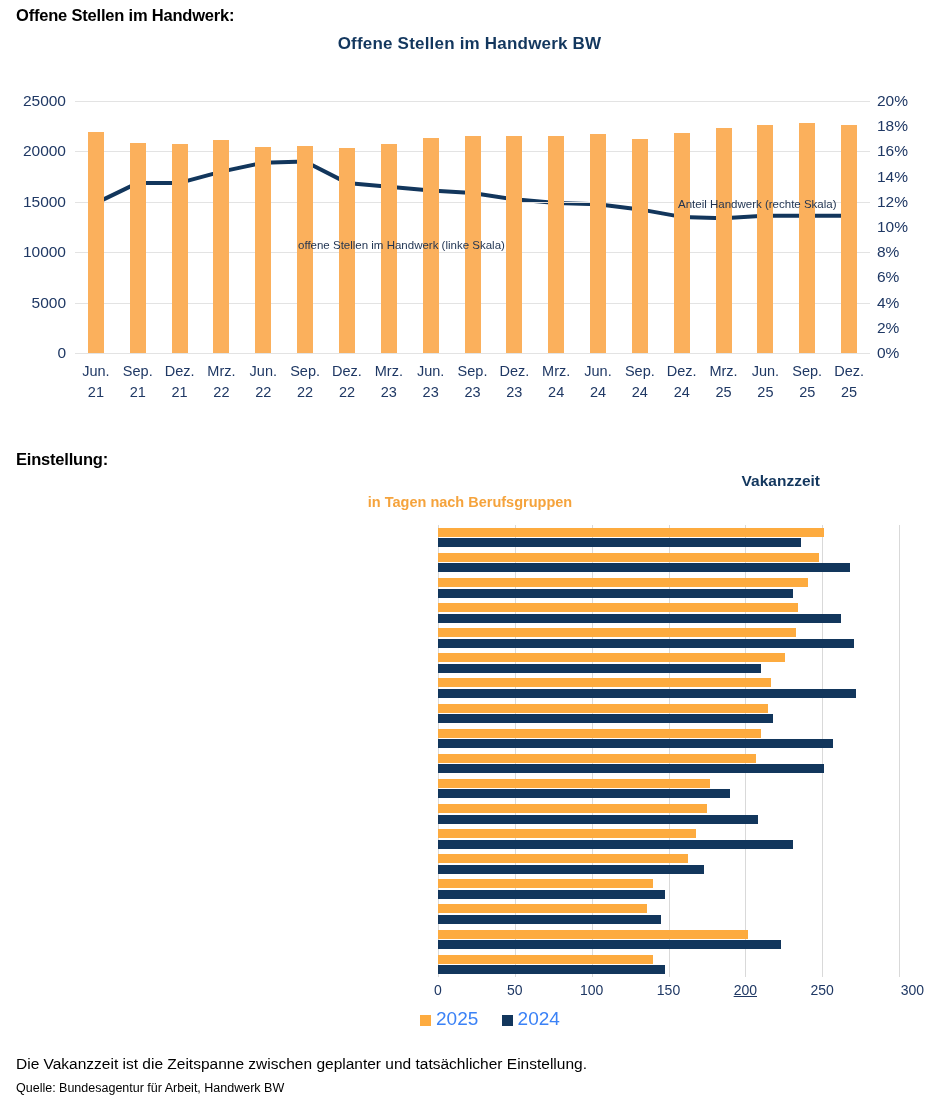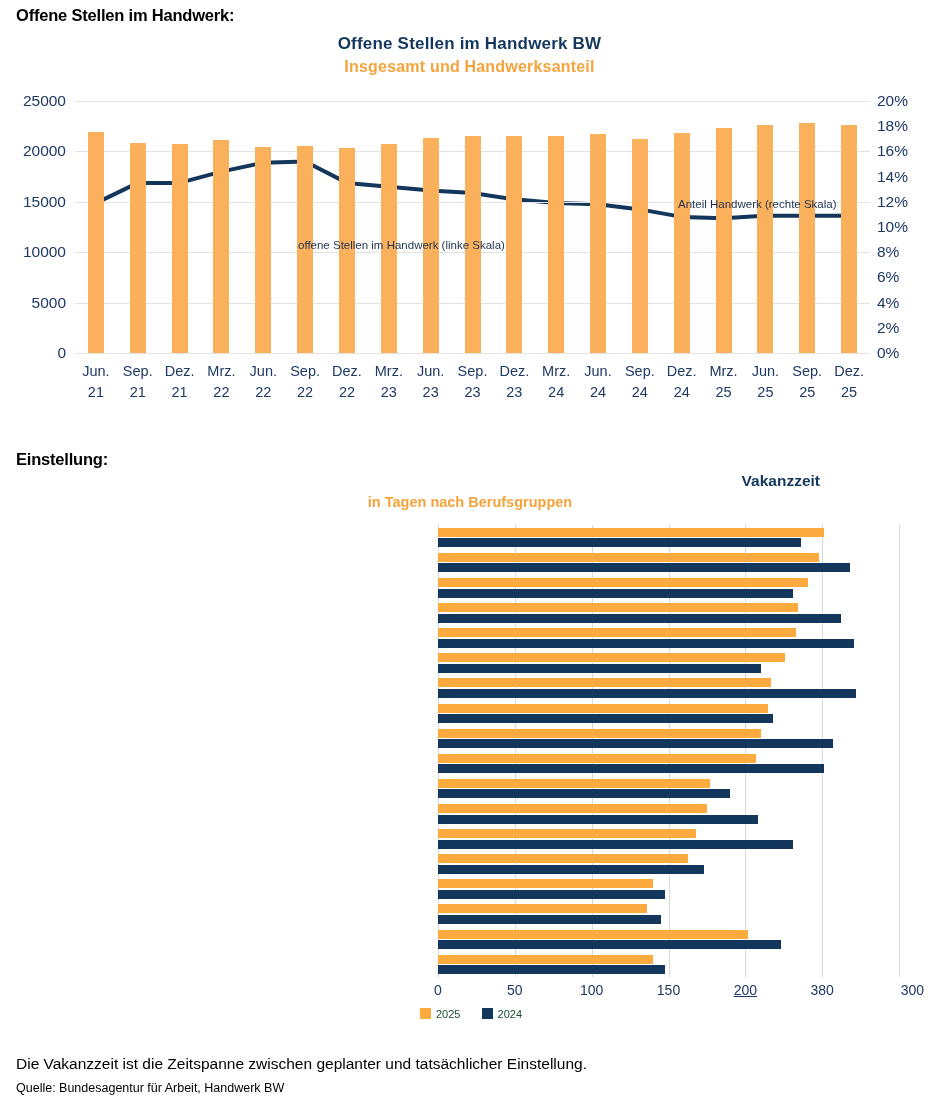--- a/index.html
+++ b/index.html
@@ -64,21 +64,21 @@
   }
   #c2plot{position:absolute;left:438px;top:57px;width:461px;height:452px;}
   .grid-v{position:absolute;top:0;height:452px;width:1px;background:#d9d9d9;}
   .hbar{position:absolute;left:0;border-radius:0;}
   .hbar.y25{background:#fdab3f;}
   .hbar.y24{background:#12365c;}
   .c2xt{
     position:absolute;font-size:14px;color:#1f3864;text-align:center;
     width:50px;
   }
-  .legend{position:absolute;font-size:11px;color:#14532d;}
+  .legend{position:absolute;font-size:19px;color:#3b82f6;}
   .lg-sw{display:inline-block;width:11px;height:11px;vertical-align:-1px;margin-right:5px;}
   .lg-sw.y25{background:#fdab3f;}
   .lg-sw.y24{background:#12365c;}
   .lg-item{display:inline-block;margin-right:18px;}
 
   
   #footnote{
     position:absolute;left:16px;top:1055px;font-size:15.5px;color:#000;
   }
   #source{
@@ -87,21 +87,20 @@
 </style>
 </head>
 <body>
 
 <div class="page">
 
   <div class="section-head" id="head-offene">Offene Stellen im Handwerk:</div>
 
   <div id="chart1">
     <div class="c1-title" style="top:6px;">Offene Stellen im Handwerk BW</div>
-    <div class="c1-sub" style="top:30px;">Insgesamt und Handwerksanteil</div>
 
     <div id="c1plot">
       <svg id="c1line" viewBox="0 0 795 252" preserveAspectRatio="none">
           <polyline points="20.9,102.1 62.8,81.9 104.6,81.9 146.4,70.6 188.3,61.7 230.1,60.5 272.0,81.9 313.8,85.7 355.7,89.5 397.5,92.0 439.3,98.3 481.2,102.1 523.0,103.3 564.9,108.4 606.7,115.9 648.6,117.2 690.4,114.7 732.2,114.7 774.1,114.7" fill="none" stroke="#12365c" stroke-width="4" stroke-linejoin="round" stroke-linecap="round"></polyline>
         </svg>
     <div class="grid-h" style="top: 0px;"></div>
         <div class="grid-h" style="top: 50.4px;"></div>
         <div class="grid-h" style="top: 100.8px;"></div>
         <div class="grid-h" style="top: 151.2px;"></div>
         <div class="grid-h" style="top: 201.6px;"></div>
@@ -283,21 +282,21 @@
         <div class="hbar y25" style="width: 215.133px; height: 9px; top: 429.694px;"></div>
         <div class="hbar y24" style="width: 227.427px; height: 9px; top: 440.194px;"></div>
       </div>
     <div id="c2-cats"></div>
     <div id="c2-xticks">
         <div class="c2xt" style="left: 413px; top: 514px;">0</div>
         <div class="c2xt" style="left: 489.833px; top: 514px;">50</div>
         <div class="c2xt" style="left: 566.667px; top: 514px;">100</div>
         <div class="c2xt" style="left: 643.5px; top: 514px;">150</div>
         <div class="c2xt" style="left: 720.333px; top: 514px; text-decoration: underline;">200</div>
-        <div class="c2xt" style="left: 797.167px; top: 514px;">380</div>
+        <div class="c2xt" style="left: 797.167px; top: 514px;">250</div>
         <div class="c2xt" style="left: 874px; top: 514px; text-align: right;">300</div>
       </div>
 
     <div class="legend" style="left:420px;top:540px;">
       <span class="lg-item">
         <span class="lg-sw y25"></span><span>2025</span>
       </span>
       <span class="lg-item">
         <span class="lg-sw y24"></span><span>2024</span>
       </span>

